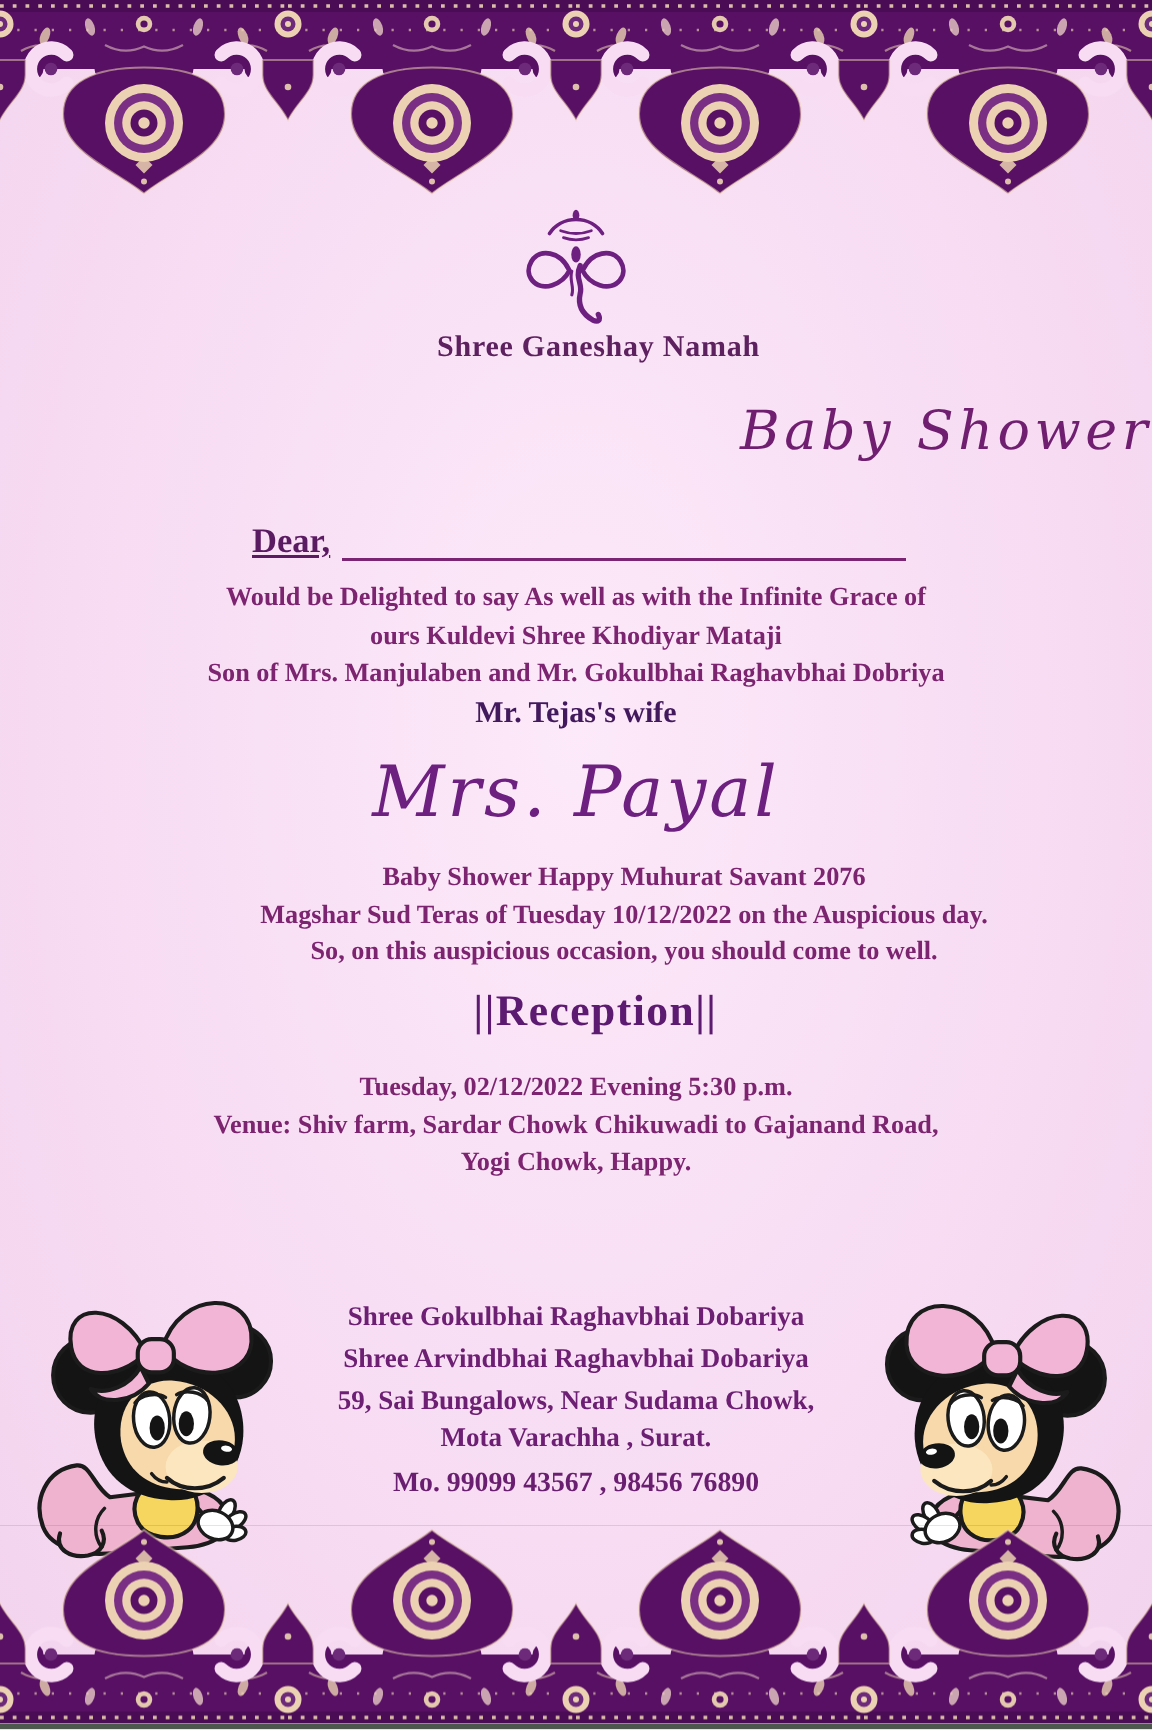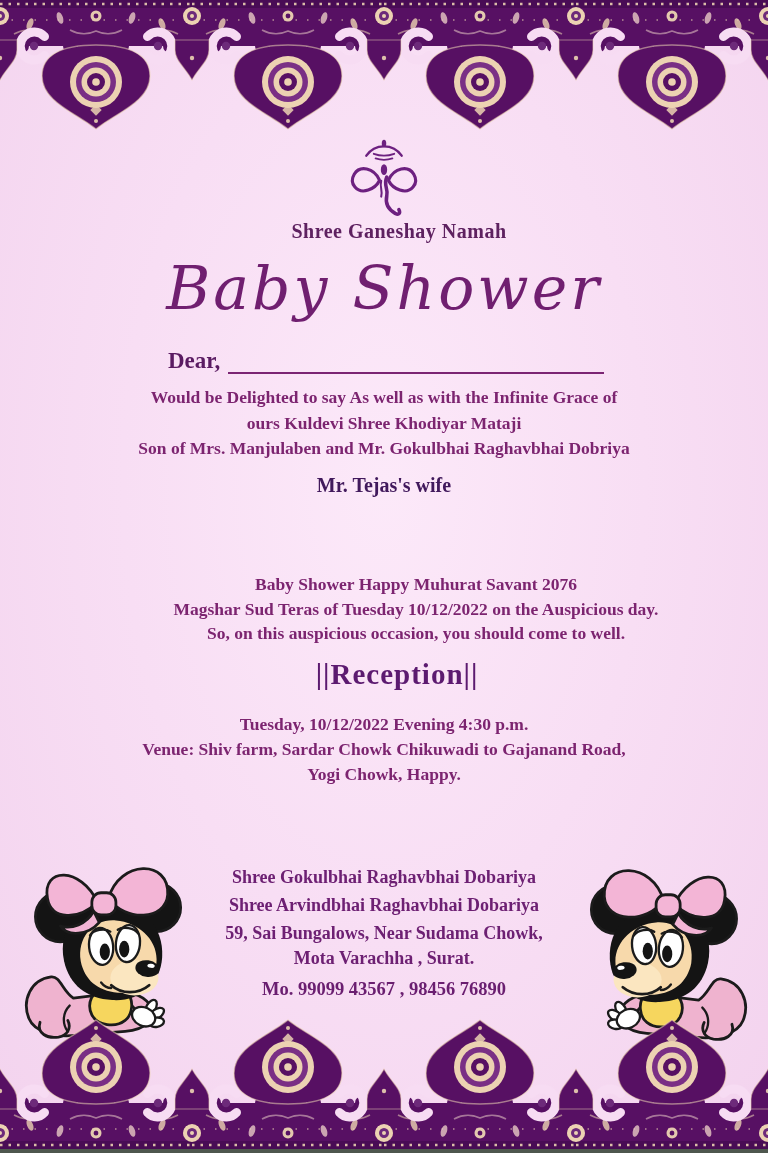--- a/index.html
+++ b/index.html
@@ -7,31 +7,31 @@
     position:relative;
     width:768px;height:1153px;
     overflow:hidden;
     font-family:"Liberation Serif","DejaVu Serif",serif;
     background:
       radial-gradient(ellipse at 50% 42%, #fce9f9 0%, #f8def4 48%, #f3d3ee 100%);
   }
   .abs{position:absolute;left:0;width:100%;text-align:center;}
   .deity{top:220px;font-size:20px;font-weight:bold;color:#5e2160;letter-spacing:.5px;padding-left:15px;}
   .title-script{
-    top:252px;font-size:60px;line-height:72px;color:#701f70;
-    font-family:cursive,"DejaVu Serif",serif;font-style:italic;letter-spacing:3px;font-weight:500;
+    top:252px;font-size:36px;line-height:72px;color:#701f70;
+    font-family:cursive,"DejaVu Serif",serif;font-style:italic;letter-spacing:3px;font-weight:500;text-align:right;
   }
   .dear-row{
     position:absolute;top:348px;left:168px;display:flex;align-items:flex-end;
-    font-size:23px;font-weight:bold;color:#5a1b62;
+    font-size:23px;font-weight:bold;color:#5a1b62;text-decoration:underline;
   }
   .blank-line{display:inline-block;width:376px;border-bottom:2px solid #7b2473;height:24px;margin-left:8px;}
   .body-text{font-size:17.5px;font-weight:bold;color:#7c2470;line-height:25.5px;}
   .intro{top:385px;}
-  .relation{top:474px;font-size:20px;font-weight:bold;color:#41195c;}
+  .relation{top:464px;font-size:20px;font-weight:bold;color:#41195c;}
   .name-script{
     top:498px;font-size:47px;line-height:62px;color:#6d2080;
     font-family:cursive,"DejaVu Serif",serif;font-style:italic;letter-spacing:2px;font-weight:500;
   }
   .muhurat{top:572px;line-height:24.5px;padding-left:32px;}
   .section-head{font-size:29px;font-weight:bold;color:#5c1a70;letter-spacing:1px;margin-left:13px;}
   .rec-head{top:658px;}
   .rec-lines{top:712px;line-height:24.8px;}
   .inv-head{top:799px;}
   .inv-line{font-size:18px;font-weight:bold;color:#6d2073;margin-top:12px;}
@@ -148,30 +148,31 @@
       <span class="blank-line"></span>
     </div>
 
     <div class="abs body-text intro">
       <div>Would be Delighted to say As well as with the Infinite Grace of</div>
       <div>ours Kuldevi Shree Khodiyar Mataji</div>
       <div>Son of Mrs. Manjulaben and Mr. Gokulbhai Raghavbhai Dobriya</div>
     </div>
 
     <div class="abs relation">Mr. Tejas's wife</div>
+    <div class="abs name-script">Mrs. Payal</div>
 
     <div class="abs body-text muhurat">
       <div>Baby Shower Happy Muhurat Savant 2076</div>
       <div>Magshar Sud Teras of Tuesday 10/12/2022 on the Auspicious day.</div>
       <div>So, on this auspicious occasion, you should come to well.</div>
     </div>
 
     <div class="abs section-head rec-head">||Reception||</div>
     <div class="abs body-text rec-lines">
-      <div>Tuesday, 10/12/2022 Evening 4:30 p.m.</div>
+      <div>Tuesday, 02/12/2022 Evening 5:30 p.m.</div>
       <div>Venue: Shiv farm, Sardar Chowk Chikuwadi to Gajanand Road,</div>
       <div>Yogi Chowk, Happy.</div>
     </div>
 
     <div class="abs inv-line host1">Shree Gokulbhai Raghavbhai Dobariya</div>
     <div class="abs inv-line host2">Shree Arvindbhai Raghavbhai Dobariya</div>
     <div class="abs inv-line addr1">59, Sai Bungalows, Near Sudama Chowk,</div>
     <div class="abs inv-line addr2">Mota Varachha , Surat.</div>
     <div class="abs inv-line contact">Mo. 99099 43567 , 98456 76890</div>
   </div>

